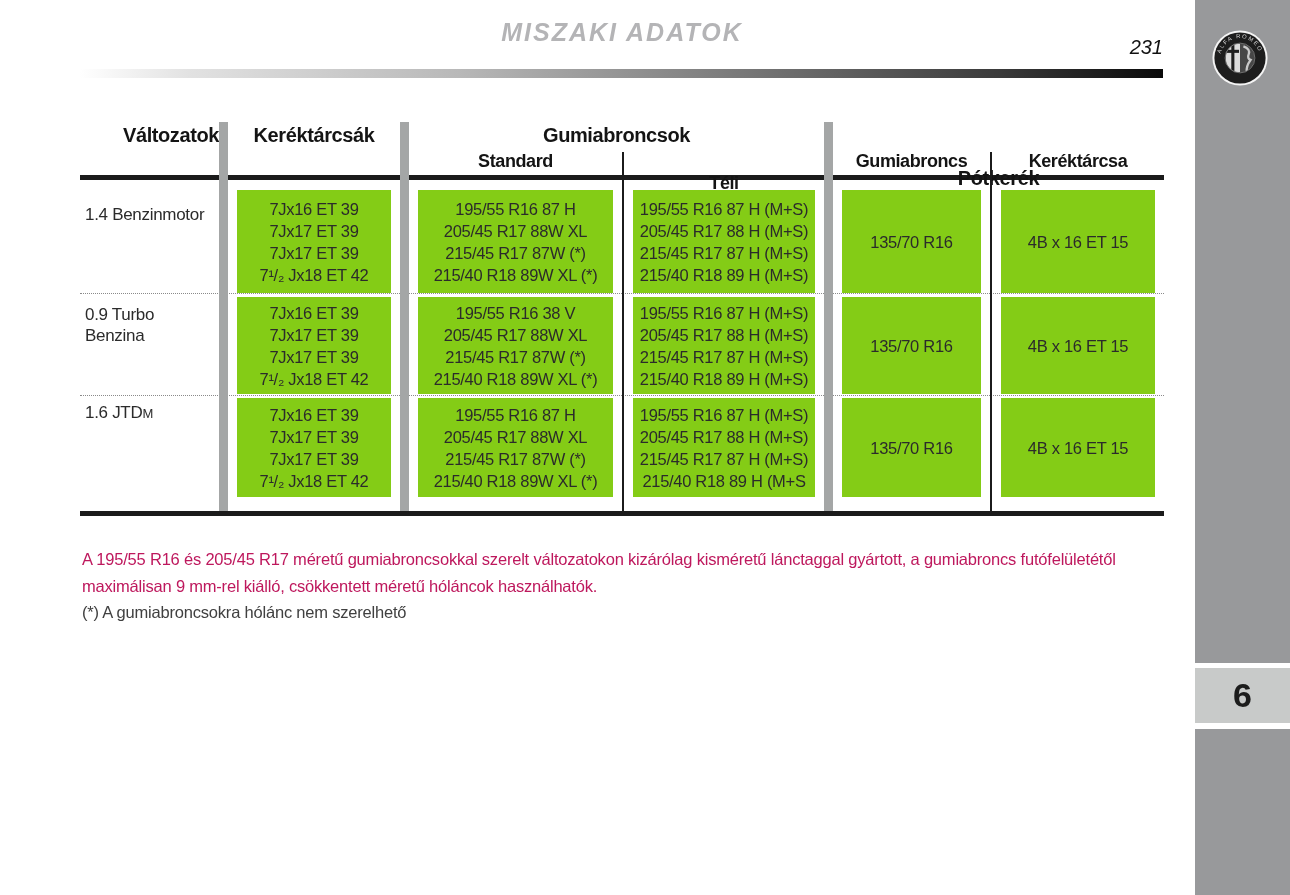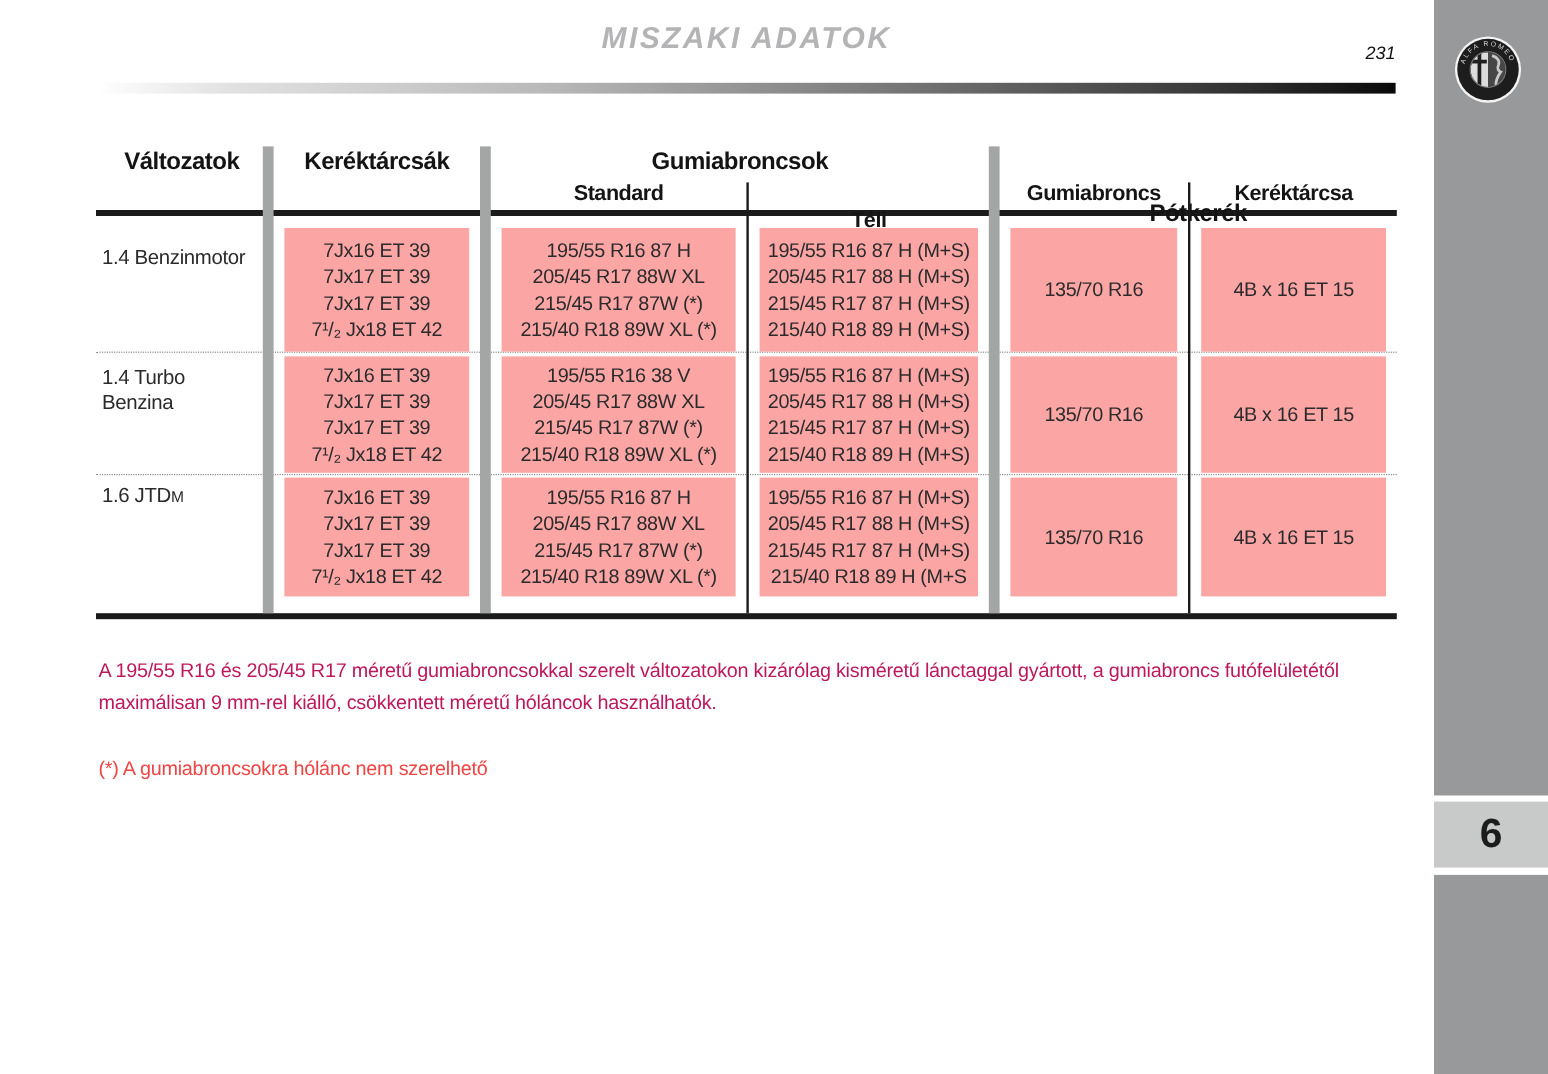--- a/index.html
+++ b/index.html
@@ -24,21 +24,21 @@
     font-size:34px; font-weight:bold; color:#1c1c1c;
   }
   
   .page-title {
     position:absolute; left:80px; top:18px; width:1084px;
     text-align:center; font-size:25px; font-weight:bold; font-style:italic;
     color:#b4b4b6; letter-spacing:2px;
   }
   .page-number {
     position:absolute; top:36px; right:127px;
-    font-size:15px; font-style:italic; color:#111;margin-left:39px;
+    font-size:20px; font-style:italic; color:#111;margin-left:39px;
   }
   .gradient-bar {
     position:absolute; left:80px; top:69px; width:1083px; height:9px;
     background:linear-gradient(90deg,#ffffff 0%,#e2e2e2 10%,#b8b8b8 35%,#7b7b7b 60%,#3a3a3a 85%,#0a0a0a 100%);
   }
   
   .doc-table {
     position:absolute; left:80px; top:122px; width:1084px; height:394px;
     border-bottom:5px solid #1b1b1b;
   }
@@ -48,21 +48,21 @@
   .vline.l1 { left:542px; } .vline.l2 { left:910px; }
 
   .tgrid {
     display:grid;
     grid-template-columns:139px 9px 172px 9px 213px 2px 200px 9px 157px 2px 172px;
   }
   .thead { height:58px; border-bottom:5px solid #1b1b1b;
     grid-template-rows:26px 27px; font-weight:bold; color:#141414; }
   .h-main { font-size:20px; letter-spacing:-0.4px; text-align:center; align-self:start; padding-top:2px; }
   .h-sub  { font-size:18px; letter-spacing:-0.4px; text-align:center; align-self:center; }
-  .h-variants { grid-column:1; grid-row:1; text-align:center; padding-left:4px; }
+  .h-variants { grid-column:1; grid-row:1; text-align:right; padding-left:4px; }
   .h-wheels   { grid-column:3; grid-row:1; }
   .h-tyres    { grid-column:5 / 8; grid-row:1; }
   .h-standard { grid-column:5; grid-row:2; }
   .h-winter   { grid-column:7; grid-row:2;margin-top:43px; }
   .h-spare    { grid-column:9 / 12; grid-row:1;margin-top:43px; }
   .h-sptyre   { grid-column:9; grid-row:2; }
   .h-spwheel  { grid-column:11; grid-row:2; }
 
   .trow { position:relative; }
   .trow.r1 { height:114px; border-bottom:1px dotted #8a8a8a; }
@@ -70,37 +70,37 @@
   .trow.r3 { height:115px; }
 
   .vcell { font-size:17px; color:#2b2b2b; letter-spacing:-0.3px; padding-left:5px; line-height:21px; }
   .r1 .vcell { padding-top:24px; }
   .r2 .vcell { padding-top:10px; }
   .r3 .vcell { padding-top:6px; }
   .vtext { white-space:pre-line; }
   .vsuffix { font-size:13px; }
 
   .cellbox {
-    background:#fca5a5; height:auto;
+    background:#84cc16; height:auto;
     display:flex; flex-direction:column; justify-content:center; align-items:center;
     font-size:16.5px; line-height:22px; letter-spacing:-0.3px; color:#2b2b2b;
     text-align:center;
   }
   .r1 .cellbox { margin:10px 9px 0 9px; height:103px; }
   .r2 .cellbox { margin:3px 9px 1px 9px; height:97px; }
   .r3 .cellbox { margin:2px 9px 0 9px; height:99px; }
 
   
   .note-para {
     position:absolute; left:82px; top:546px; width:1086px;
     font-size:16.5px; line-height:27px; letter-spacing:-0.2px; color:#be185d;
   }
   .note-star {
-    position:absolute; left:82px; top:632px; width:800px;
-    font-size:16.5px; letter-spacing:-0.2px; color:#ef4444;
+    position:absolute; left:82px; top:603px; width:800px;
+    font-size:16.5px; letter-spacing:-0.2px; color:#404040;
   }
 </style>
 </head>
 <body>
 
 <div class="sidebar"></div>
 
 <div class="logo-wrap">
   <svg viewBox="0 0 60 60" width="58" height="58">
     <circle cx="30" cy="30" r="28.5" fill="#f4f4f4"></circle>
@@ -186,21 +186,21 @@
     <div></div>
     <div>
         <div class="cellbox">
       <span>4B x 16 ET 15</span>
     </div>
       </div>
   </div>
 
   <div class="tgrid trow r2">
     <div class="vcell">
-      <span class="vtext">1.4 Turbo
+      <span class="vtext">0.9 Turbo
 Benzina</span><span class="vsuffix"></span>
     </div>
     <div></div>
     <div>
         <div class="cellbox">
       <span>7Jx16 ET 39</span>
       <span>7Jx17 ET 39</span>
       <span>7Jx17 ET 39</span>
       <span>7¹/₂ Jx18 ET 42</span>
     </div>

